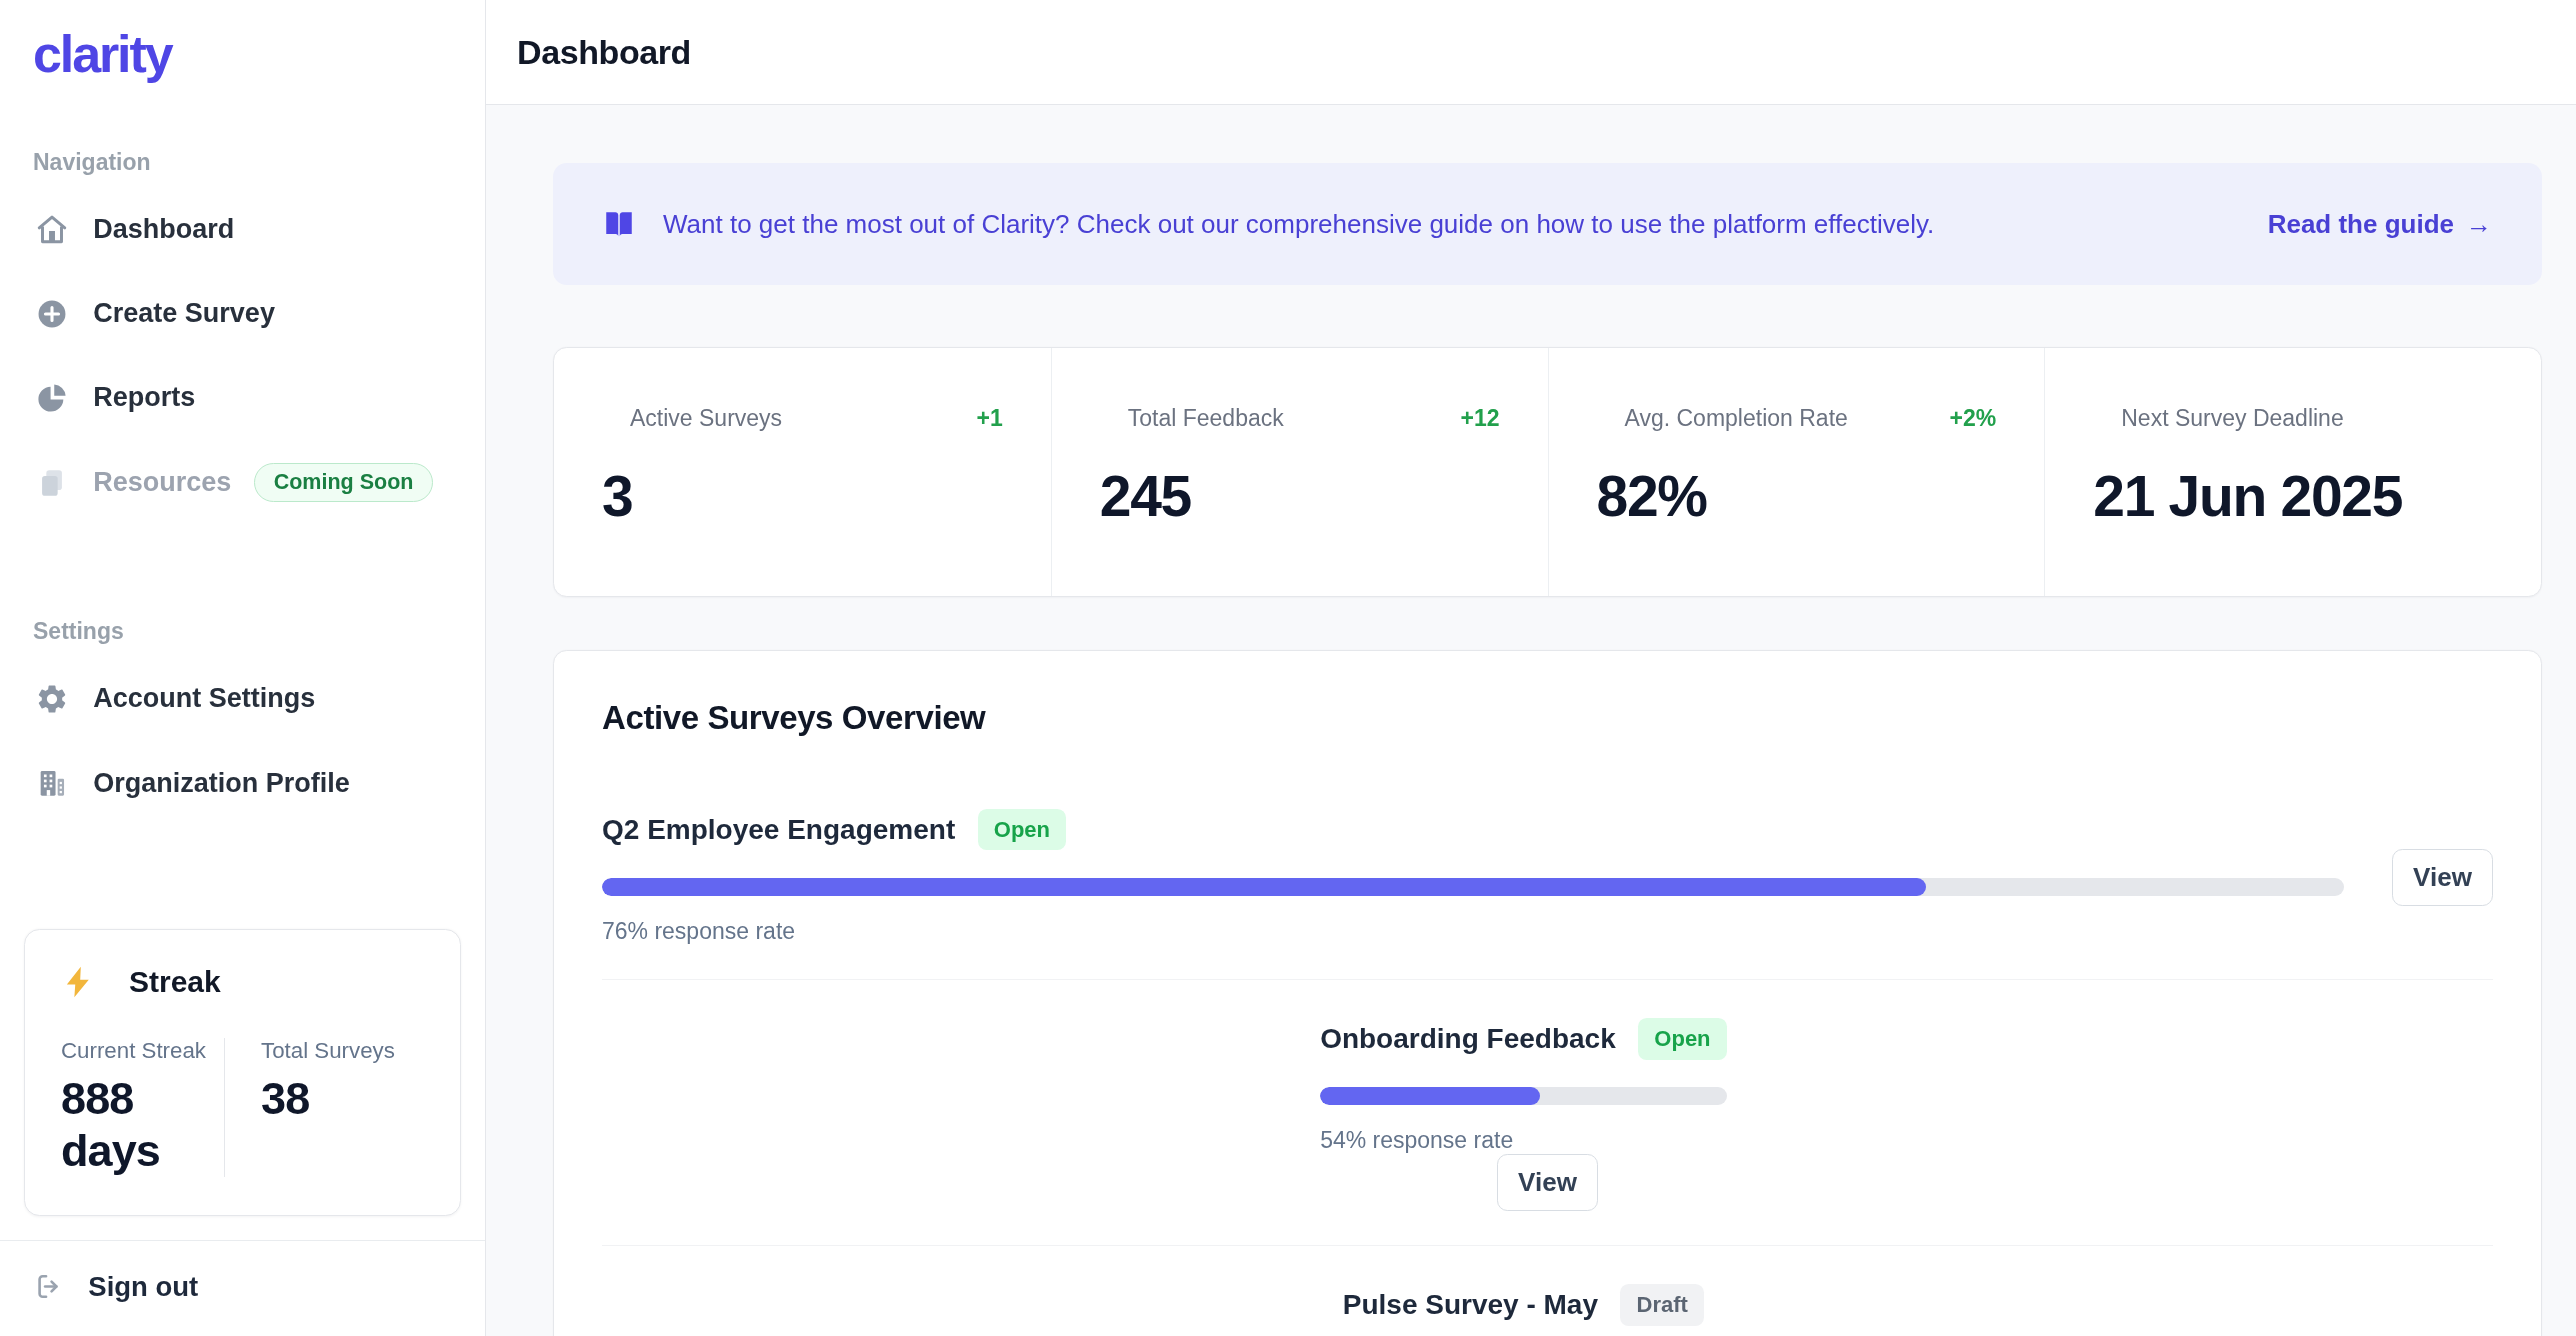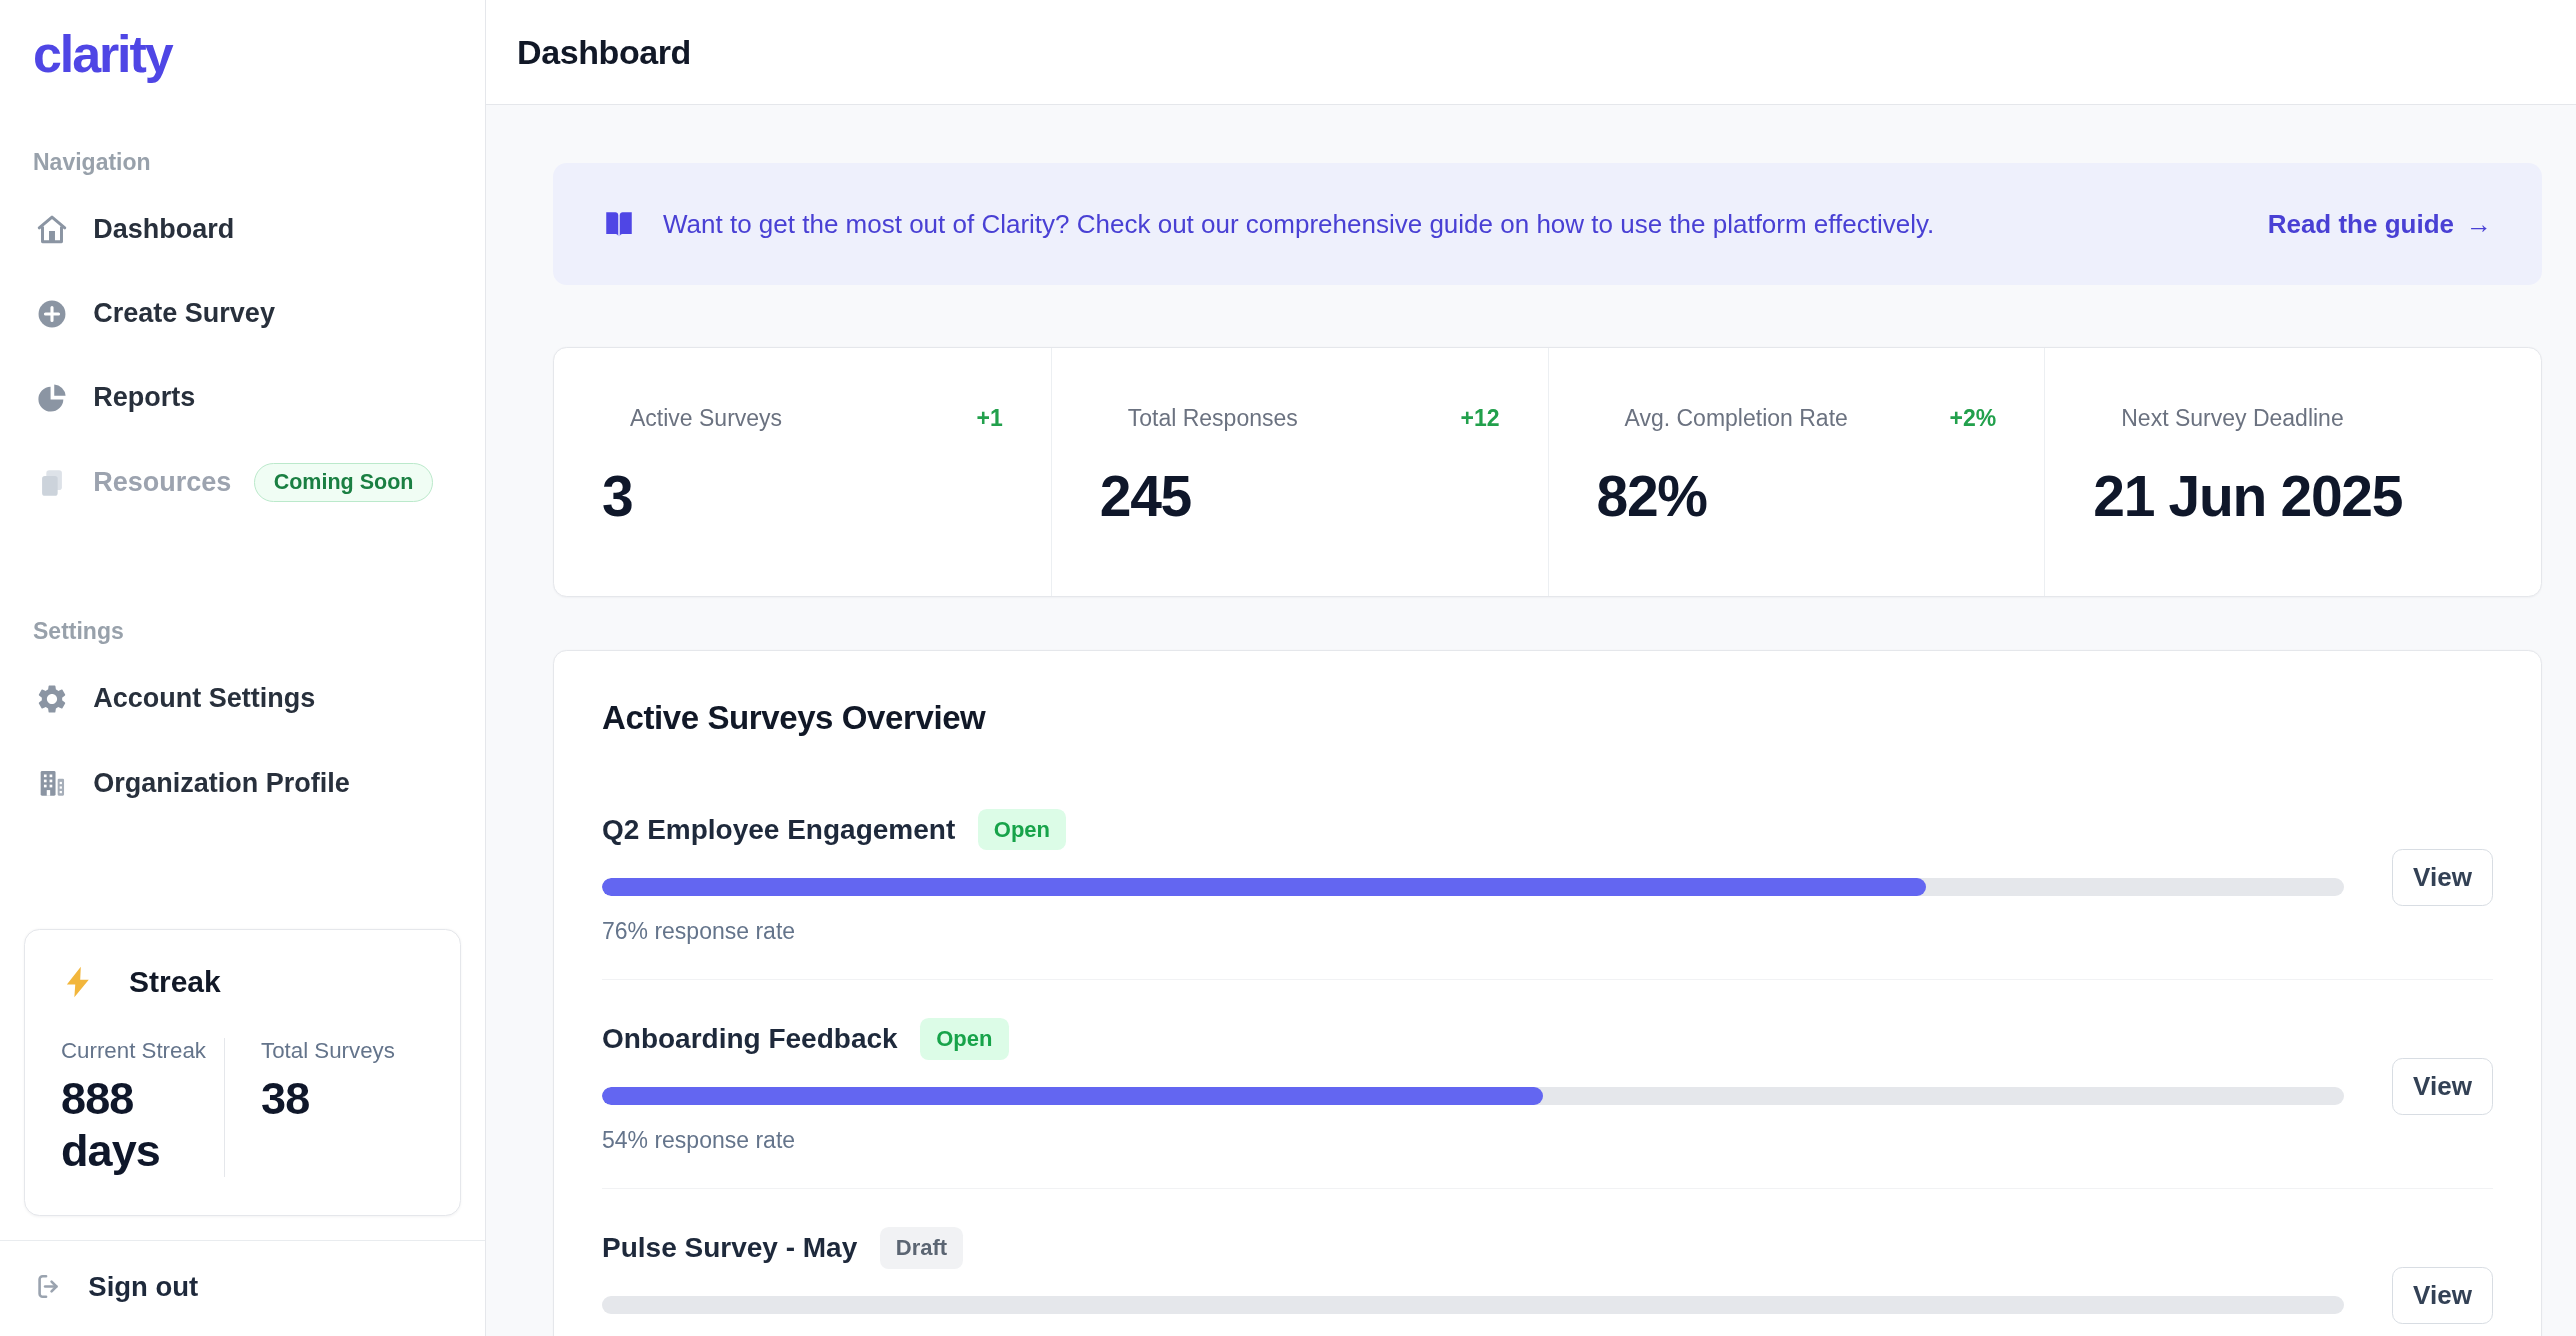--- a/index.html
+++ b/index.html
@@ -116,21 +116,21 @@
     background:#ffffff;
     border:0.9px solid #e5e7eb; border-radius:13.7px;
     box-shadow:0 0.9px 1.7px rgba(16,24,40,.04);
     padding:48px 48px 60px 48px;
   }
   .overview-title { font-size:33px; font-weight:800; color:#111827; letter-spacing:-0.4px; }
   .survey-row {
     display:flex; align-items:center;
     padding:38px 0 34px 0;
   }
-  .survey-row + .survey-row { border-top:0.9px solid #f1f2f4; }
+  .survey-row + .survey-row { border-top:0.9px solid #f1f2f4;flex-direction:column; }
   .survey-rows { margin-top:34px; }
   .survey-left { flex:1; margin-right:48px; }
   .survey-head { display:flex; align-items:center; gap:22.3px; }
   .survey-name { font-size:28px; font-weight:700; color:#1e293b; }
   .badge { font-size:22px; font-weight:600; padding:7.7px 16.3px; border-radius:8.6px; }
   .badge.open  { background:#dcfce7; color:#17a34a; }
   .badge.draft { background:#f1f2f4; color:#5b6572; }
   .track {
     margin-top:27.5px;
     height:18px; border-radius:85px;
@@ -291,21 +291,21 @@
     <div class="stats-row">
       <div class="stat-cell">
         <div class="stat-top">
           <span class="stat-label">Active Surveys</span>
           <span class="stat-delta">+1</span>
         </div>
         <div class="stat-value">3</div>
       </div>
       <div class="stat-cell">
         <div class="stat-top">
-          <span class="stat-label">Total Responses</span>
+          <span class="stat-label">Total Feedback</span>
           <span class="stat-delta">+12</span>
         </div>
         <div class="stat-value">245</div>
       </div>
       <div class="stat-cell">
         <div class="stat-top">
           <span class="stat-label">Avg. Completion Rate</span>
           <span class="stat-delta">+2%</span>
         </div>
         <div class="stat-value">82%</div>

